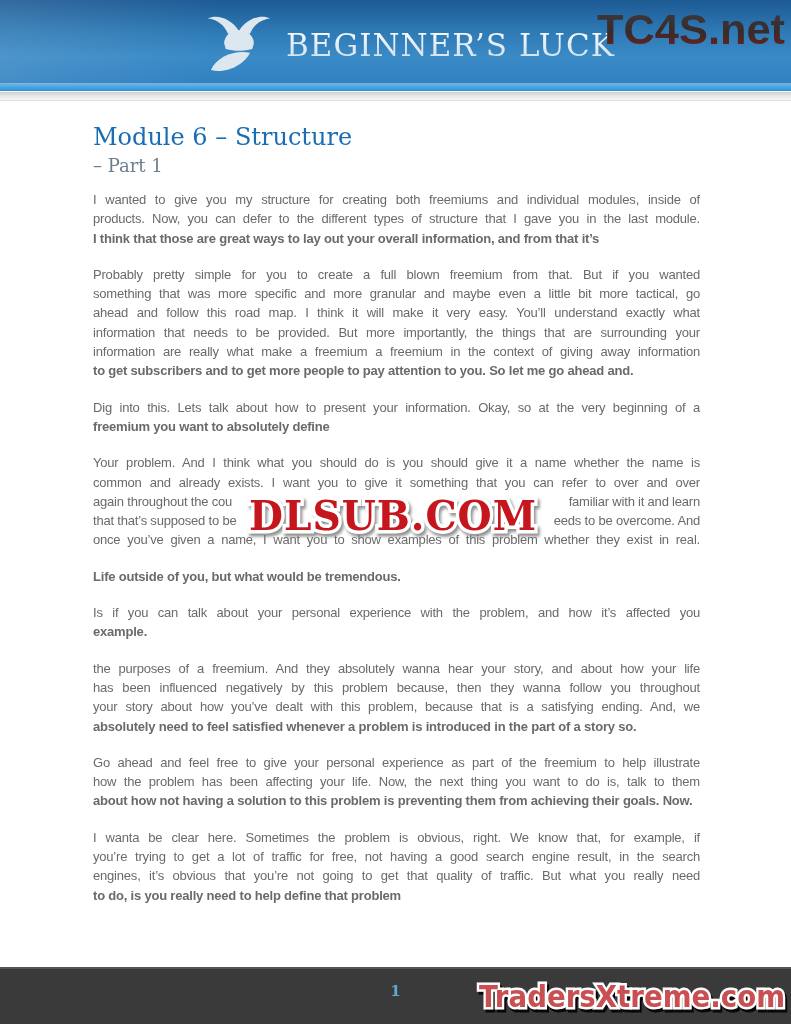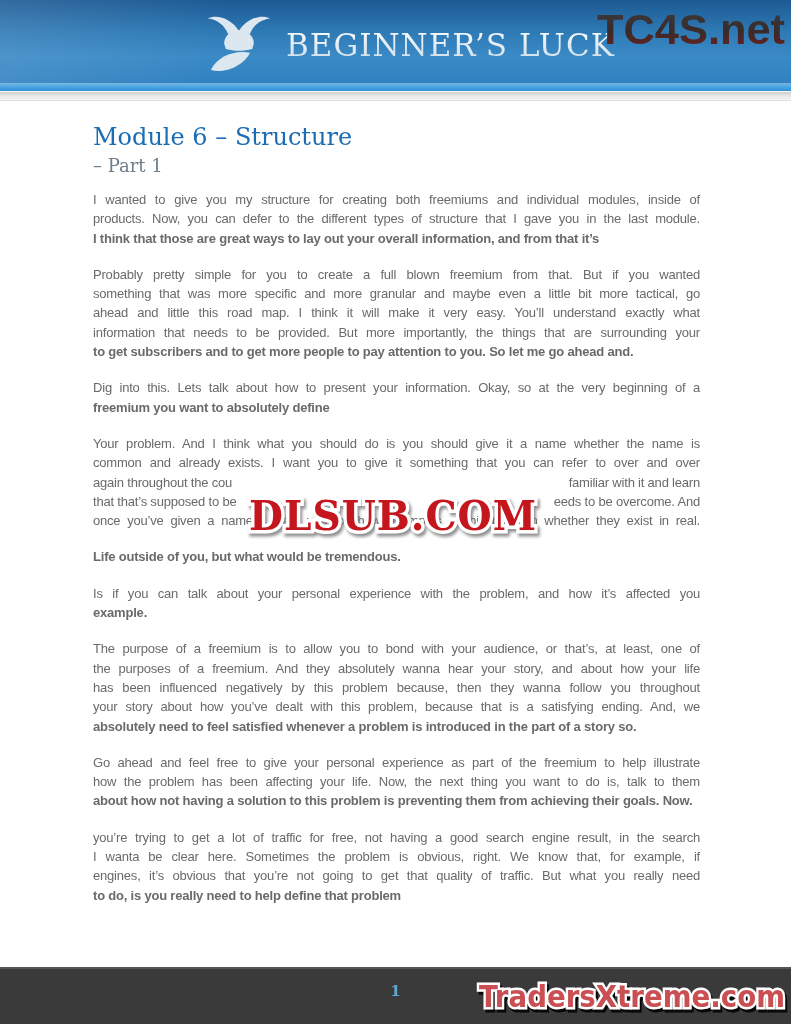--- a/index.html
+++ b/index.html
@@ -124,22 +124,23 @@
     <h2 class="doc-subtitle">– Part 1</h2>
     <div class="paragraphs">
         <div class="paragraph">
           <div class="line just">I wanted to give you my structure for creating both freemiums and individual modules, inside of</div>
           <div class="line just">products. Now, you can defer to the different types of structure that I gave you in the last module.</div>
           <div class="line last">I think that those are great ways to lay out your overall information, and from that it’s</div>
         </div>
         <div class="paragraph">
           <div class="line just">Probably pretty simple for you to create a full blown freemium from that. But if you wanted</div>
           <div class="line just">something that was more specific and more granular and maybe even a little bit more tactical, go</div>
-          <div class="line just">ahead and little this road map. I think it will make it very easy. You’ll understand exactly what</div>
+          <div class="line just">ahead and follow this road map. I think it will make it very easy. You’ll understand exactly what</div>
           <div class="line just">information that needs to be provided. But more importantly, the things that are surrounding your</div>
+          <div class="line just">information are really what make a freemium a freemium in the context of giving away information</div>
           <div class="line last">to get subscribers and to get more people to pay attention to you. So let me go ahead and.</div>
         </div>
         <div class="paragraph">
           <div class="line just">Dig into this. Lets talk about how to present your information. Okay, so at the very beginning of a</div>
           <div class="line last">freemium you want to absolutely define</div>
         </div>
         <div class="paragraph">
           <div class="line just">Your problem. And I think what you should do is you should give it a name whether the name is</div>
           <div class="line just">common and already exists. I want you to give it something that you can refer to over and over</div>
           <div class="line split">
@@ -153,34 +154,33 @@
           <div class="line just">once you’ve given a name, I want you to show examples of this problem whether they exist in real.</div>
         </div>
         <div class="paragraph">
           <div class="line last">Life outside of you, but what would be tremendous.</div>
         </div>
         <div class="paragraph">
           <div class="line just">Is if you can talk about your personal experience with the problem, and how it’s affected you</div>
           <div class="line last">example.</div>
         </div>
         <div class="paragraph">
-          <div class="line just">The purpose of a freemium is to allow you to bond with your audience, or that’s, at least, one of</div>
           <div class="line just">the purposes of a freemium. And they absolutely wanna hear your story, and about how your life</div>
           <div class="line just">has been influenced negatively by this problem because, then they wanna follow you throughout</div>
           <div class="line just">your story about how you’ve dealt with this problem, because that is a satisfying ending. And, we</div>
           <div class="line last">absolutely need to feel satisfied whenever a problem is introduced in the part of a story so.</div>
         </div>
         <div class="paragraph">
           <div class="line just">Go ahead and feel free to give your personal experience as part of the freemium to help illustrate</div>
           <div class="line just">how the problem has been affecting your life. Now, the next thing you want to do is, talk to them</div>
           <div class="line last">about how not having a solution to this problem is preventing them from achieving their goals. Now.</div>
         </div>
         <div class="paragraph">
+          <div class="line just">I wanta be clear here. Sometimes the problem is obvious, right. We know that, for example, if</div>
           <div class="line just">you’re trying to get a lot of traffic for free, not having a good search engine result, in the search</div>
-          <div class="line just">I wanta be clear here. Sometimes the problem is obvious, right. We know that, for example, if</div>
           <div class="line just">engines, it’s obvious that you’re not going to get that quality of traffic. But what you really need</div>
           <div class="line last">to do, is you really need to help define that problem</div>
         </div>
       </div>
   </div>
 
   <svg class="dlsub-svg" width="300" height="62" viewBox="0 0 300 62">
     <text x="150" y="45" text-anchor="middle" font-family="DejaVu Serif, serif" font-weight="bold" font-size="41" letter-spacing="1" fill="#c5161d" stroke="#ffffff" stroke-width="7" paint-order="stroke" textLength="288" lengthAdjust="spacingAndGlyphs">DLSUB.COM</text>
   </svg>
 

